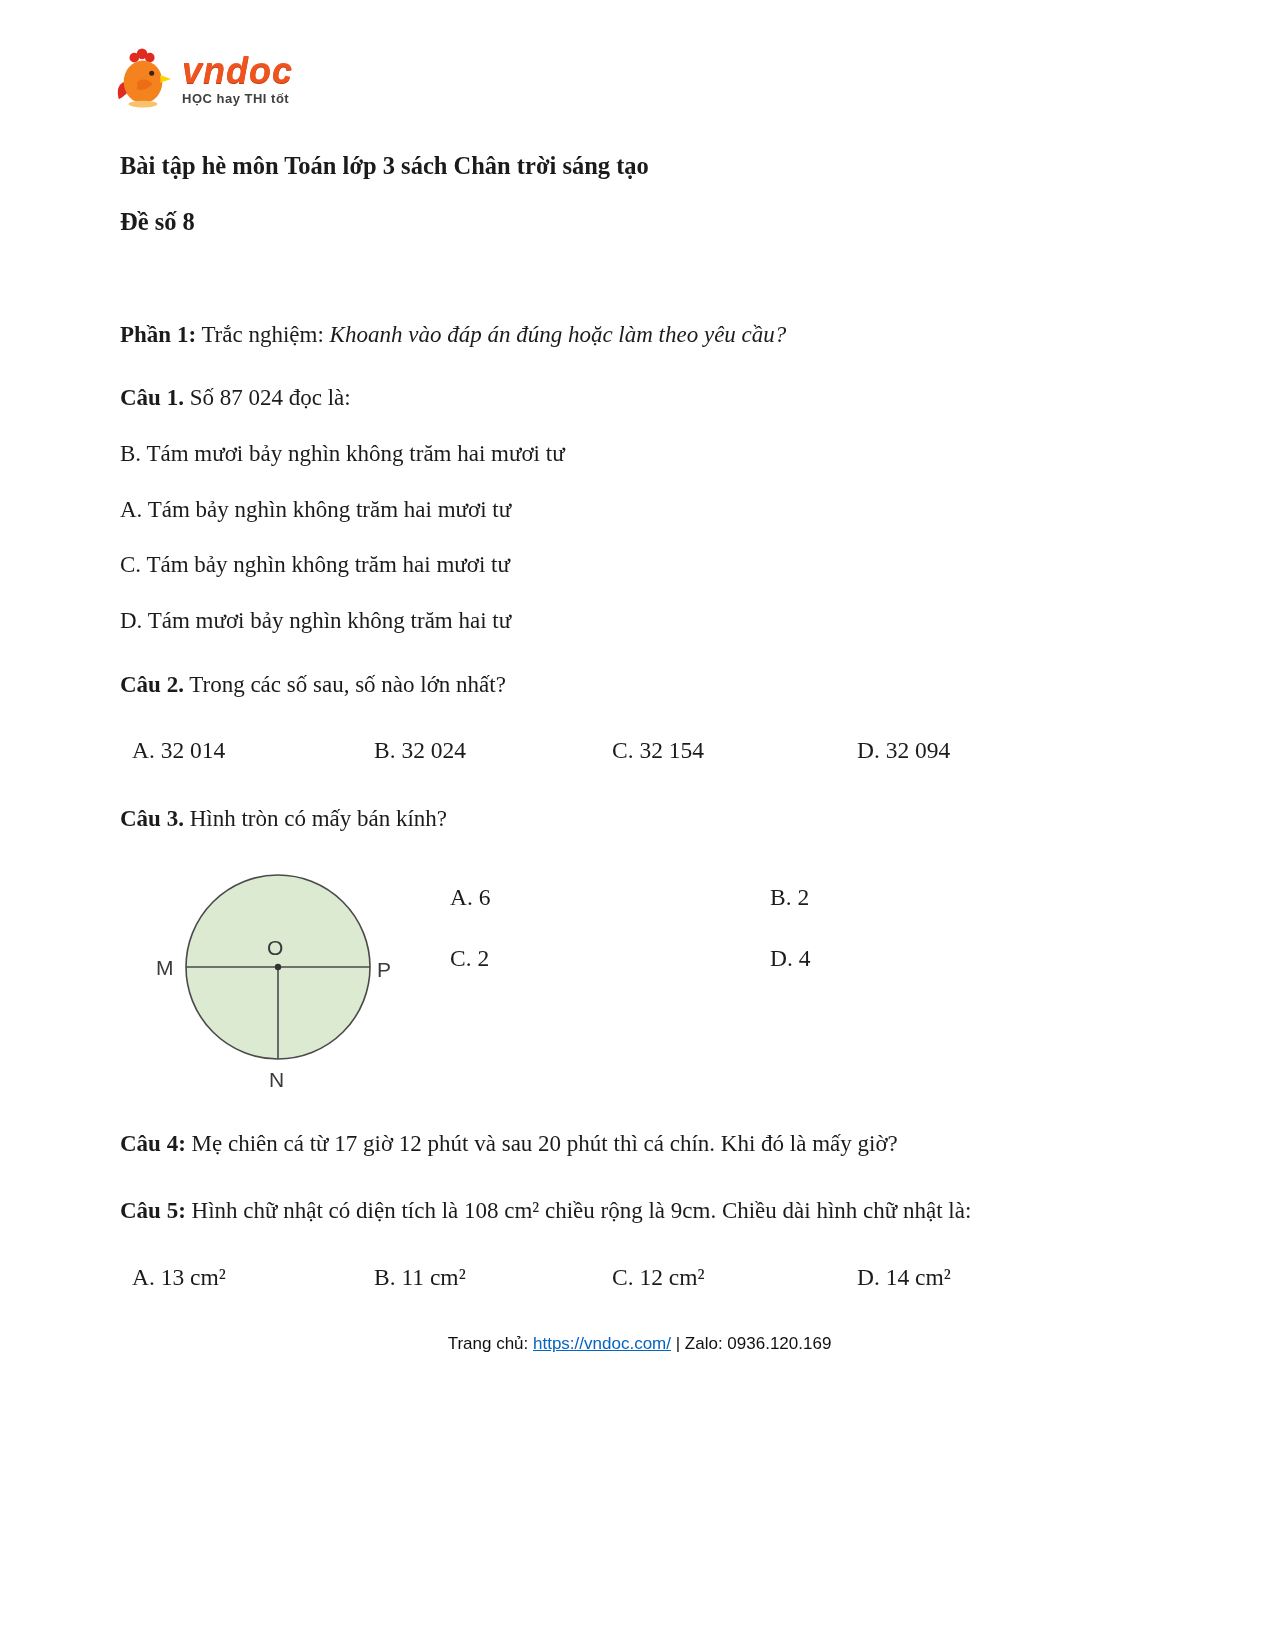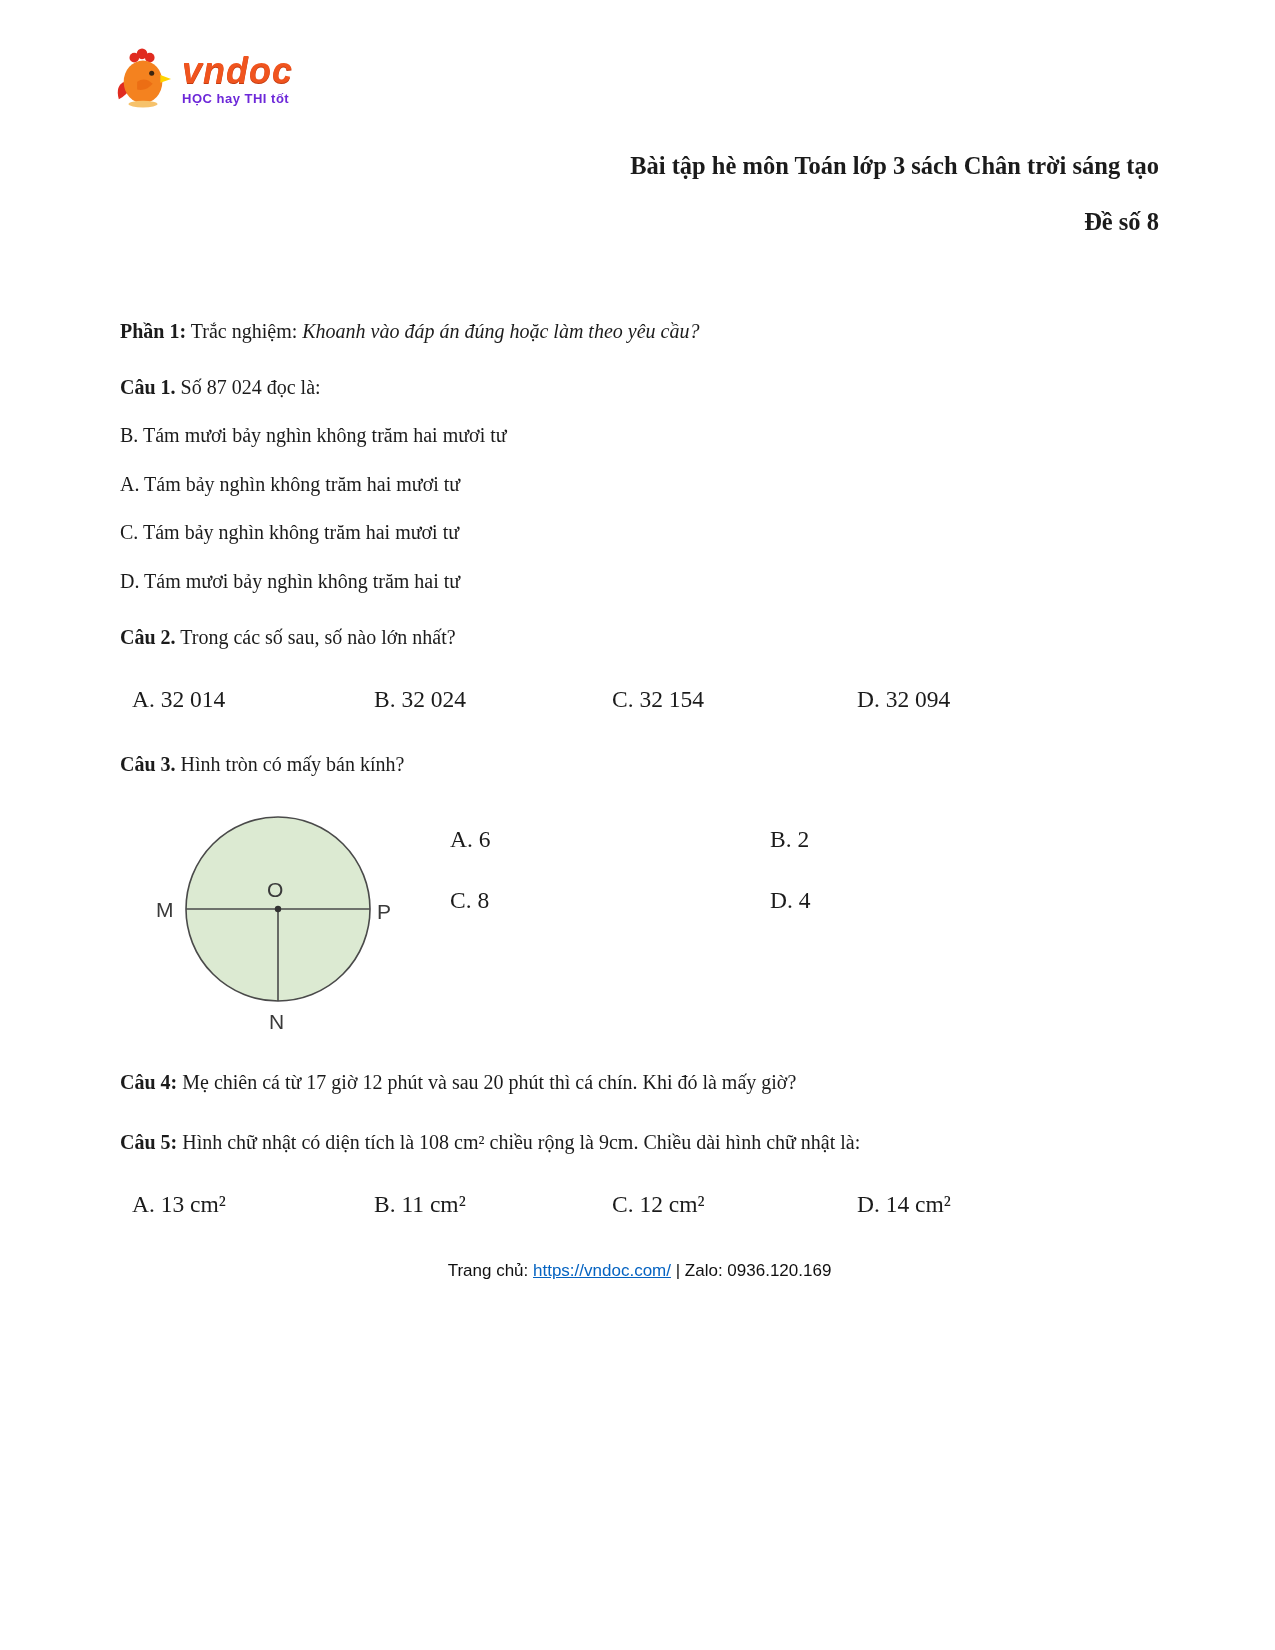--- a/index.html
+++ b/index.html
@@ -23,31 +23,31 @@
     font-weight:bold; font-style:italic;
     font-size:36px; line-height:1;
     color:#f0541e;
     letter-spacing:1px;
     text-shadow:0 1px 0 #c23a10;
   }
   .tagline {
     font-family:"Liberation Sans", sans-serif;
     font-weight:bold;
     font-size:13px; line-height:1.2;
-    color:#6d28d9;
+    color:#404040;
     letter-spacing:0.5px;
     margin-top:2px;
   }
 
   
-  .title-block { text-align:right; margin-top:24px; }
+  .title-block { text-align:left; margin-top:24px; }
   .heading { font-size:24.5px; font-weight:bold; line-height:2.3; }
 
   
-  .para { font-size:20px; line-height:2.42; }
+  .para { font-size:23px; line-height:2.42; }
   .b { font-weight:bold; }
   .i { font-style:italic; }
 
   .mt-lg { margin-top:56px; }
   .mt-sm { margin-top:8px; }
   .mt-md { margin-top:12px; }
 
   
   .opt-grid4 {
     display:grid;
@@ -148,21 +148,21 @@
           <circle cx="158" cy="102" r="3.2" fill="#333333"></circle>
           <text class="fig-label" x="36" y="110">M</text>
           <text class="fig-label" x="257" y="112">P</text>
           <text class="fig-label" x="147" y="90">O</text>
           <text class="fig-label" x="149" y="222">N</text>
         </svg>
       </div>
       <div class="fig-opts">
         <span>A. 6</span>
         <span>B. 2</span>
-        <span>C. 8</span>
+        <span>C. 2</span>
         <span>D. 4</span>
       </div>
     </div>
 
     <p class="para mt-md">
       <span class="b">Câu 4:</span><span> Mẹ chiên cá từ 17 giờ 12 phút và sau 20 phút thì cá chín. Khi đó là mấy giờ?</span>
     </p>
 
     <p class="para mt-md">
       <span class="b">Câu 5:</span><span> Hình chữ nhật có diện tích là 108 cm² chiều rộng là 9cm. Chiều dài hình chữ nhật là:</span>

